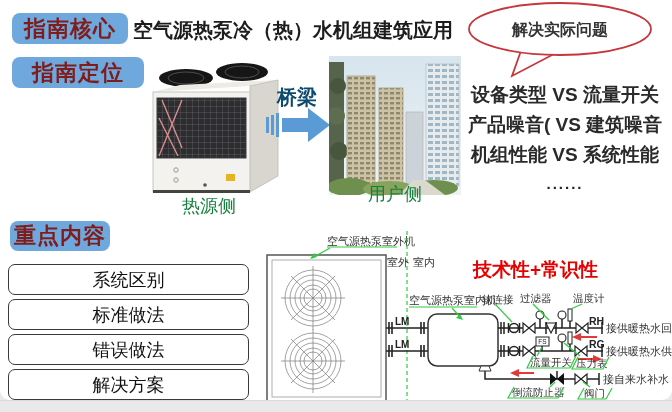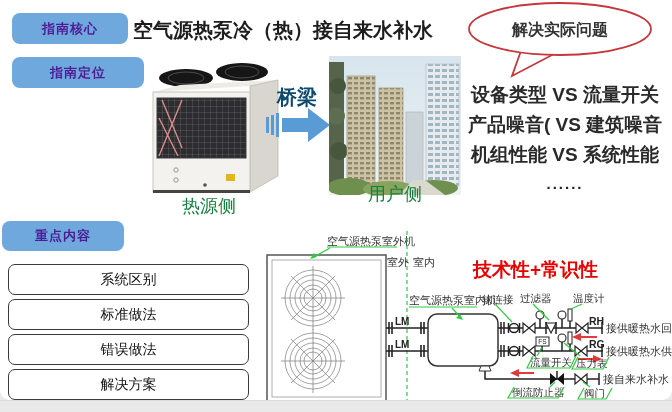--- a/index.html
+++ b/index.html
@@ -12,27 +12,27 @@
   .stage{
     position:absolute;left:0;top:0;width:672px;height:400px;
     background:#ffffff;border-radius:0 0 10px 10px;
   }
   .footer-strip{
     position:absolute;left:0;top:400px;width:672px;height:12px;
     background:#e9e9e9;border-top:1px solid #dcdcdc;
   }
   .abs{position:absolute;}
   .badge{
-    background:#6fa8dc;color:#4c1d95;font-weight:bold;font-size:13px;
+    background:#6fa8dc;color:#7f1d1d;font-weight:bold;font-size:22px;
     border-radius:8px;display:flex;align-items:center;justify-content:center;
     letter-spacing:1px;
   }
   .badge-core{left:12px;top:13px;width:116px;height:31px;}
   .badge-pos{left:12px;top:57px;width:132px;height:31px;}
-  .badge-key{left:2px;top:221px;width:122px;height:30px;}
+  .badge-key{left:10px;top:221px;width:100px;height:30px;}
   .main-title{
     left:133px;top:17px;width:330px;height:28px;
     font-size:20px;font-weight:bold;color:#1d1d1d;white-space:nowrap;
   }
   .bridge-label{
     left:277px;top:84px;width:50px;font-size:20px;font-weight:bold;color:#0c4a6e;
     white-space:nowrap;
   }
   .side-label{
     font-size:18px;color:#15803d;white-space:nowrap;font-weight:500;
@@ -42,32 +42,32 @@
   .compare-block{
     left:458px;top:80px;width:214px;text-align:center;
     font-size:19px;font-weight:600;color:#2a2a2a;
   }
   .compare-block .cmp-line{height:30px;line-height:30px;white-space:nowrap;}
   .compare-block .cmp-dots{height:28px;line-height:28px;font-size:15px;font-weight:bold;letter-spacing:2px;color:#222;}
   .list-box{
     left:8px;width:239px;height:29px;background:#ffffff;
     border:1.5px solid #3a3a3a;border-radius:7px;
     display:flex;align-items:center;justify-content:center;
-    font-size:14px;color:#111;
+    font-size:18px;color:#111;
   }
   .lb0{top:264px;} .lb1{top:299px;} .lb2{top:334px;} .lb3{top:369px;}
   svg text{font-family:"Liberation Sans",sans-serif;}
 </style>
 </head>
 <body>
 
 <div class="stage">
 
   <div class="abs badge badge-core">指南核心</div>
-  <div class="abs main-title">空气源热泵冷（热）接自来水补水</div>
+  <div class="abs main-title">空气源热泵冷（热）水机组建筑应用</div>
   <div class="abs badge badge-pos">指南定位</div>
 
   <svg class="abs" style="left:138px;top:52px;" width="142" height="146" viewBox="0 0 142 146">
     <defs>
       <pattern id="grille" width="6" height="6" patternUnits="userSpaceOnUse">
         <rect width="6" height="6" fill="#2d2d2f"></rect>
         <path d="M0 0H6M0 0V6" stroke="#6d6d72" stroke-width="0.7" fill="none"></path>
       </pattern>
     </defs>
 

